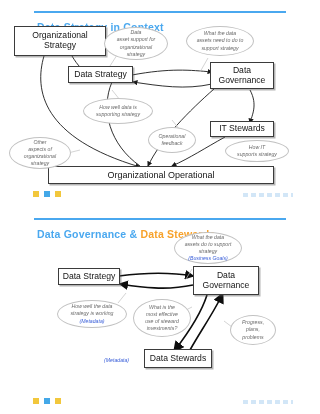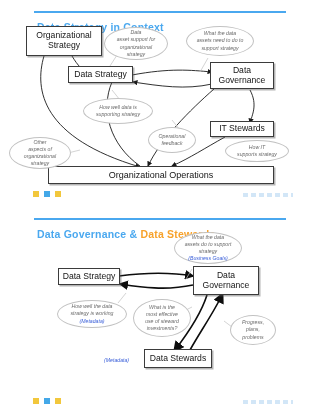--- a/index.html
+++ b/index.html
@@ -64,40 +64,40 @@
     <path class="ln" d="M112,82 C100,110 110,145 140,166"></path>
 
     <path class="tail" d="M117,55 L110,66"></path>
     <path class="tail" d="M208,58 L200,72"></path>
     <path class="tail" d="M120,100 L112,90"></path>
     <path class="tail" d="M180,130 L172,120"></path>
     <path class="tail" d="M60,155 L80,150"></path>
     <path class="tail" d="M262,150 L256,142"></path>
   </svg>
 
-  <div class="nbox" style="left:26px;top:26px;width:76px;height:30px;">
+  <div class="nbox" style="left:14px;top:26px;width:92px;height:30px;">
     <span style="white-space:pre-line;">Organizational
 Strategy</span>
   </div>
 
   <div class="nbox" style="left:68px;top:66px;width:65px;height:17px;">
     <span style="white-space:pre-line;">Data Strategy</span>
   </div>
 
   <div class="nbox" style="left:210px;top:62px;width:64px;height:27px;">
     <span style="white-space:pre-line;">Data
 Governance</span>
   </div>
 
   <div class="nbox" style="left:210px;top:121px;width:64px;height:16px;">
     <span style="white-space:pre-line;">IT Stewards</span>
   </div>
 
   <div class="nbox" style="left:48px;top:166px;width:226px;height:18px;font-size:9px;">
-    <span style="white-space:pre-line;">Organizational Operations</span>
+    <span style="white-space:pre-line;">Organizational Operational</span>
   </div>
 
   <div class="callout" style="left:104px;top:27px;width:64px;height:33px;">
     <span style="white-space:pre-line;">Data
 asset support for
 organizational
 strategy</span>
   </div>
 
   <div class="callout" style="left:186px;top:26px;width:68px;height:30px;">

